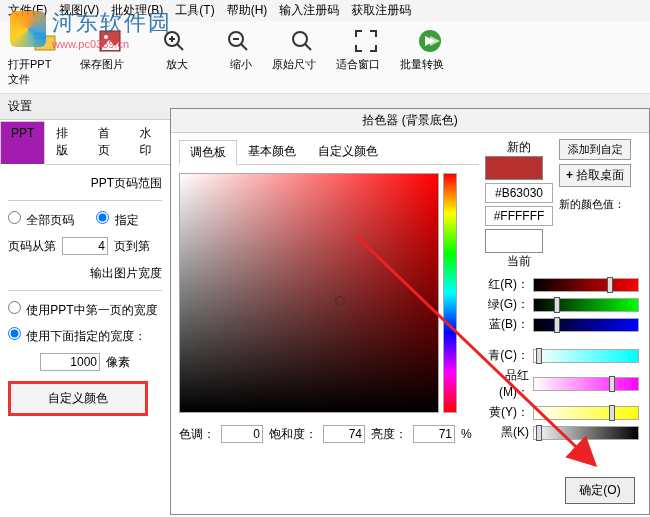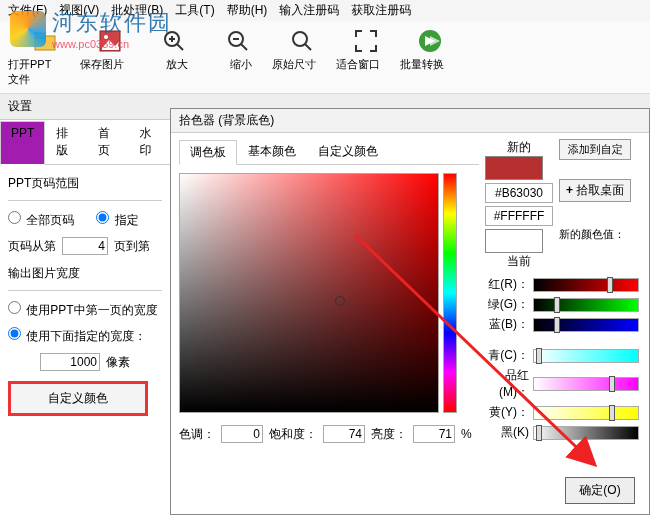--- a/index.html
+++ b/index.html
@@ -10,28 +10,28 @@
 .tbtn { display: flex; flex-direction: column; align-items: flex-end; width: 56px; padding: 2px; }
 .tbtn .ic { width: 28px; height: 28px; display: flex; align-items: center; justify-content: center; }
 .tbtn .lbl { font-size: 11px; margin-top: 2px; }
 .settings-label { padding: 4px 8px; background: #eee; border-bottom: 1px solid #ccc; }
 .layout { display: flex; }
 .left { width: 170px; padding: 0; }
 .tabs { display: flex; border-bottom: 1px solid #ccc; }
 .tab { padding: 4px 10px; border: 1px solid transparent; cursor: default; }
 .tab.sel { background: #a21caf; border: 1px solid #ccc; border-bottom: 1px solid #fff; position: relative; top: 1px; }
 .group { margin: 10px 8px; }
-.group-title { margin-bottom: 8px; }
+.group-title { margin-bottom: 8px; text-align: right; }
 .group-line { border-bottom: 1px solid #ccc; margin: 4px 0 10px 0; }
 .row { display: flex; align-items: center; gap: 6px; margin: 8px 0; }
 input[type=radio] { margin-right: 2px; }
 .numbox { width: 46px; border: 1px solid #aaa; padding: 1px 2px; text-align: right; }
 .bgbtn { display: block; width: 140px; margin: 10px 8px; padding: 6px 0; text-align: center; border: 3px solid #e33; background: #f4f4f4; }
 .colorpicker { position: absolute; left: 170px; top: 108px; width: 480px; height: 407px; background: #fff; border: 1px solid #888; }
-.cp-title { padding: 3px 8px; background: #f2f2f2; border-bottom: 1px solid #ccc; }
+.cp-title { padding: 3px 8px; background: #f2f2f2; border-bottom: 1px solid #ccc; text-align: center; }
 .cp-body { padding: 6px 8px; display: flex; }
 .cp-left { width: 300px; }
 .cp-tabs { display: flex; border-bottom: 1px solid #ccc; }
 .cp-tab { padding: 3px 10px; border: 1px solid transparent; }
 .cp-tab.sel { background: #fff; border: 1px solid #ccc; border-bottom: 1px solid #fff; position: relative; top: 1px; }
 .gradient { width: 260px; height: 240px; margin: 8px 0; position: relative; border: 1px solid #aaa;
   background:
     linear-gradient(to bottom, rgba(0,0,0,0) 0%, #000 100%),
     linear-gradient(to right, #fff 0%, #ff0000 100%);
 }
@@ -221,21 +221,21 @@
     <div class="cp-right">
       <div style="display:flex; gap:6px; align-items:flex-start;">
         <div>
           <div style="text-align:center">新的</div>
           <div class="swatch new"></div>
           <input class="hex" value="#B63030" style="">
           <input class="hex" value="#FFFFFF" style="">
           <div class="swatch cur"></div>
           <div style="text-align:center">当前</div>
         </div>
-        <div style="display:flex; flex-direction:column; gap:19px;">
+        <div style="display:flex; flex-direction:column; gap:4px;">
           <button class="smallbtn">添加到自定</button>
           <button class="smallbtn"><span style="font-weight:bold;">+ </span><span>拾取桌面</span></button>
           <div style="margin-top:6px; font-size:11px;">新的颜色值：</div>
         </div>
       </div>
 
       <div style="margin-top:6px;">
         <div class="slider-row">
             <span class="slabel">红(R)：</span>
             <div class="slider red">

